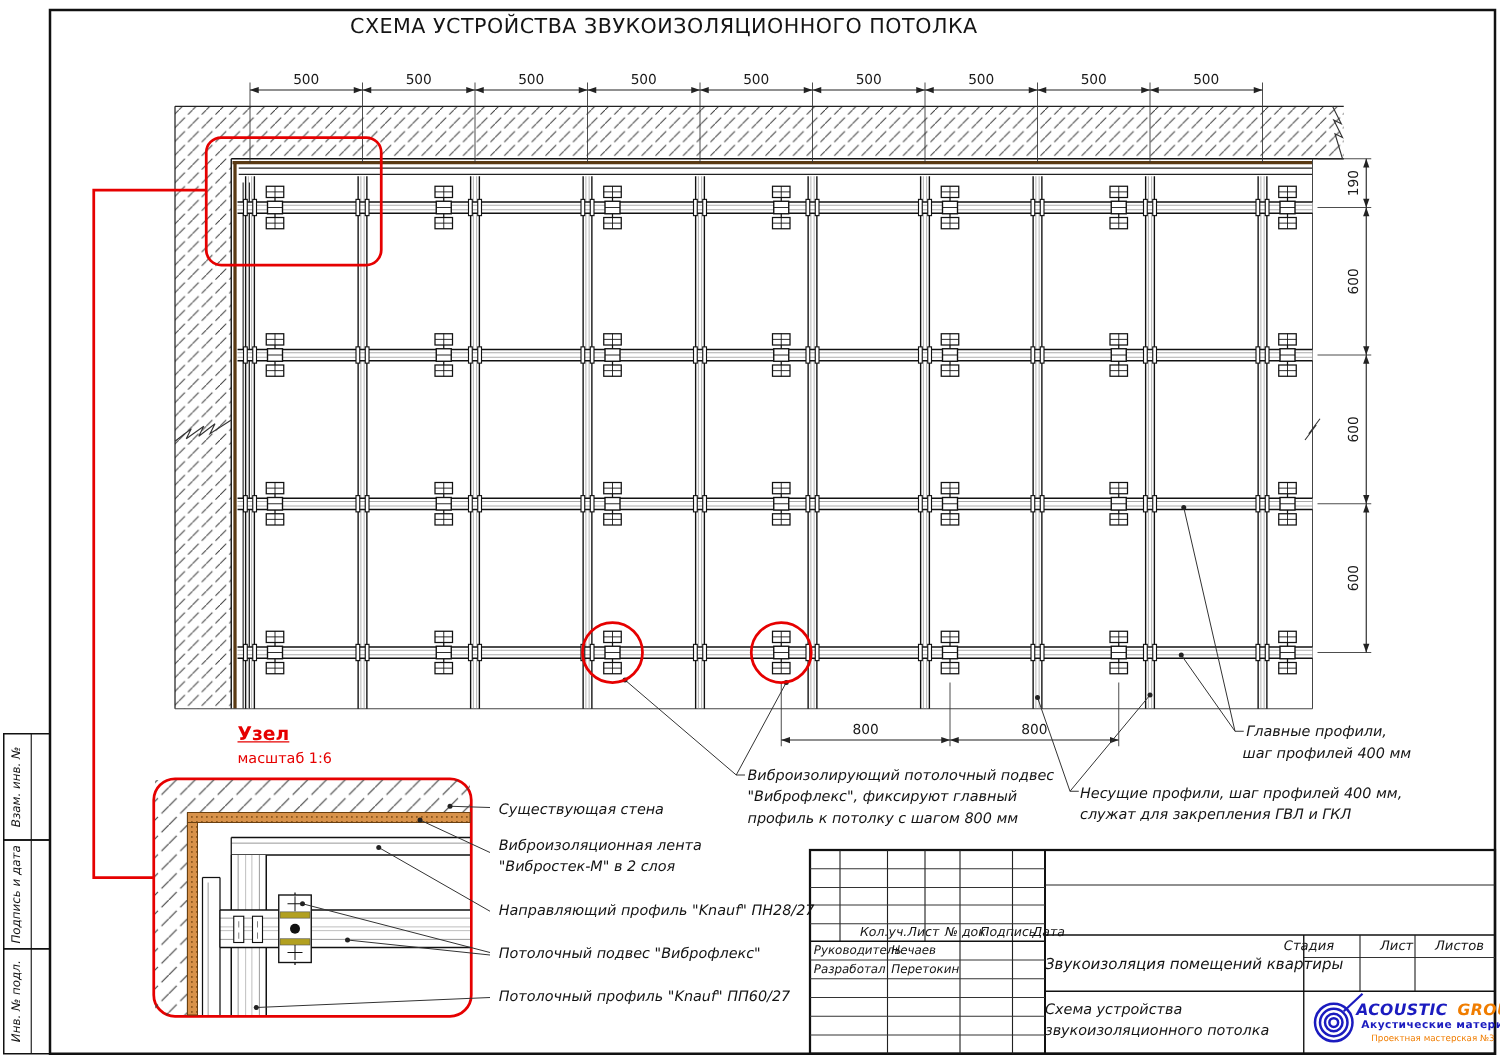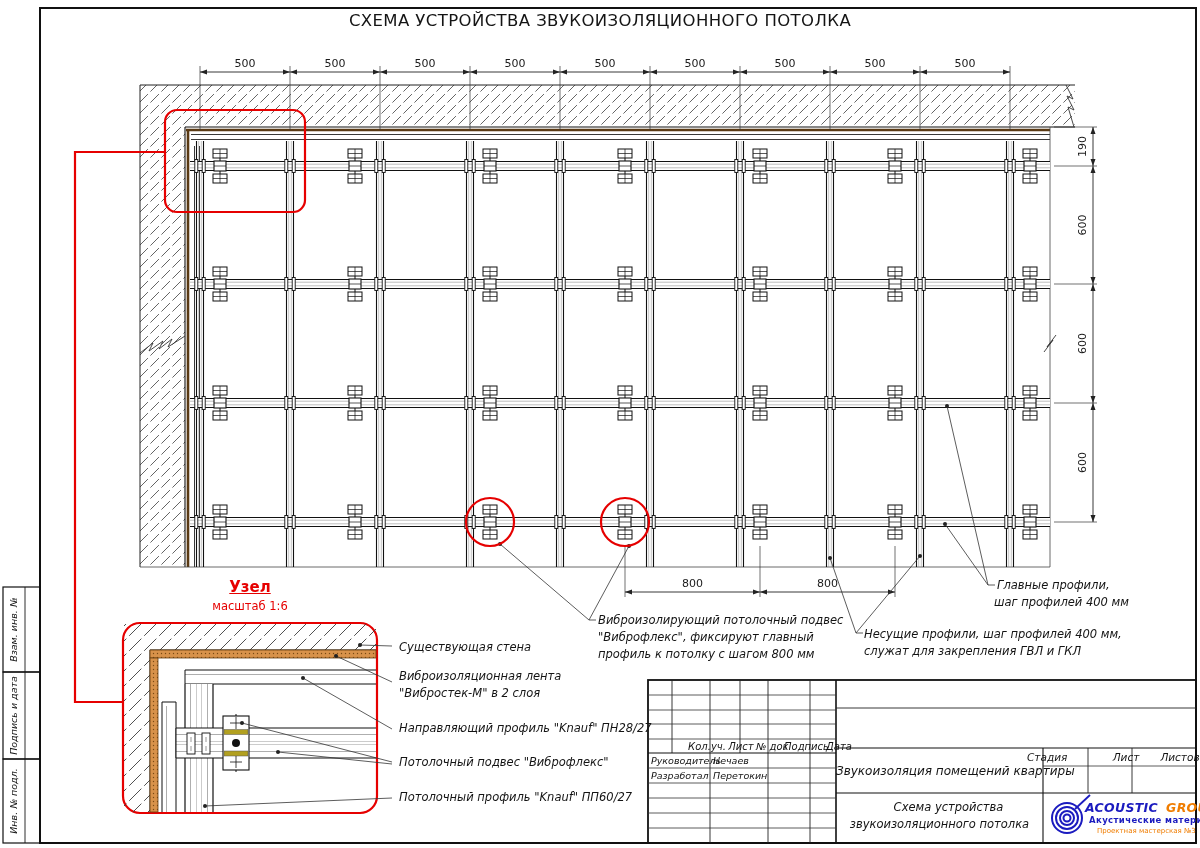--- a/index.html
+++ b/index.html
@@ -1,21 +1,21 @@
 <!DOCTYPE html>
 <html><head>
 <meta charset="utf-8">
 <style>
   html,body{margin:0;padding:0;background:#fff;}
   .sheet{position:relative;width:1200px;height:848px;background:#fff;overflow:hidden;
          font-family:"DejaVu Sans",sans-serif;}
   .sheet svg{position:absolute;left:0;top:0;}
   .abs{position:absolute;white-space:nowrap;color:#141414;}
   .cad{font-style:italic;}
-  .ctr{text-align:center;}
+  .ctr{text-align:left;}
   .dimtxt{font:11px "DejaVu Sans",sans-serif;fill:#1a1a1a;}
   .red{color:#e60000;}
   .note{font-size:11.5px;}
   .callout{font-size:11.5px;}
   .tb{font-size:10px;padding-left:16px;}
   .rot{transform:rotate(-90deg);transform-origin:0 0;line-height:22px;text-align:center;
        font-size:9.5px;height:22px;}
   .logo-name{font-size:12.5px;font-weight:bold;font-style:italic;letter-spacing:.3px;}
 </style>
 </head>

